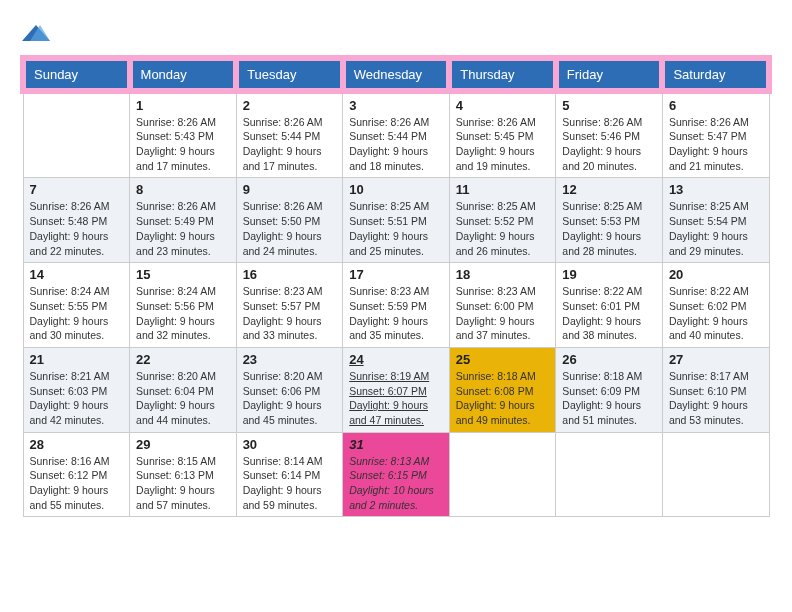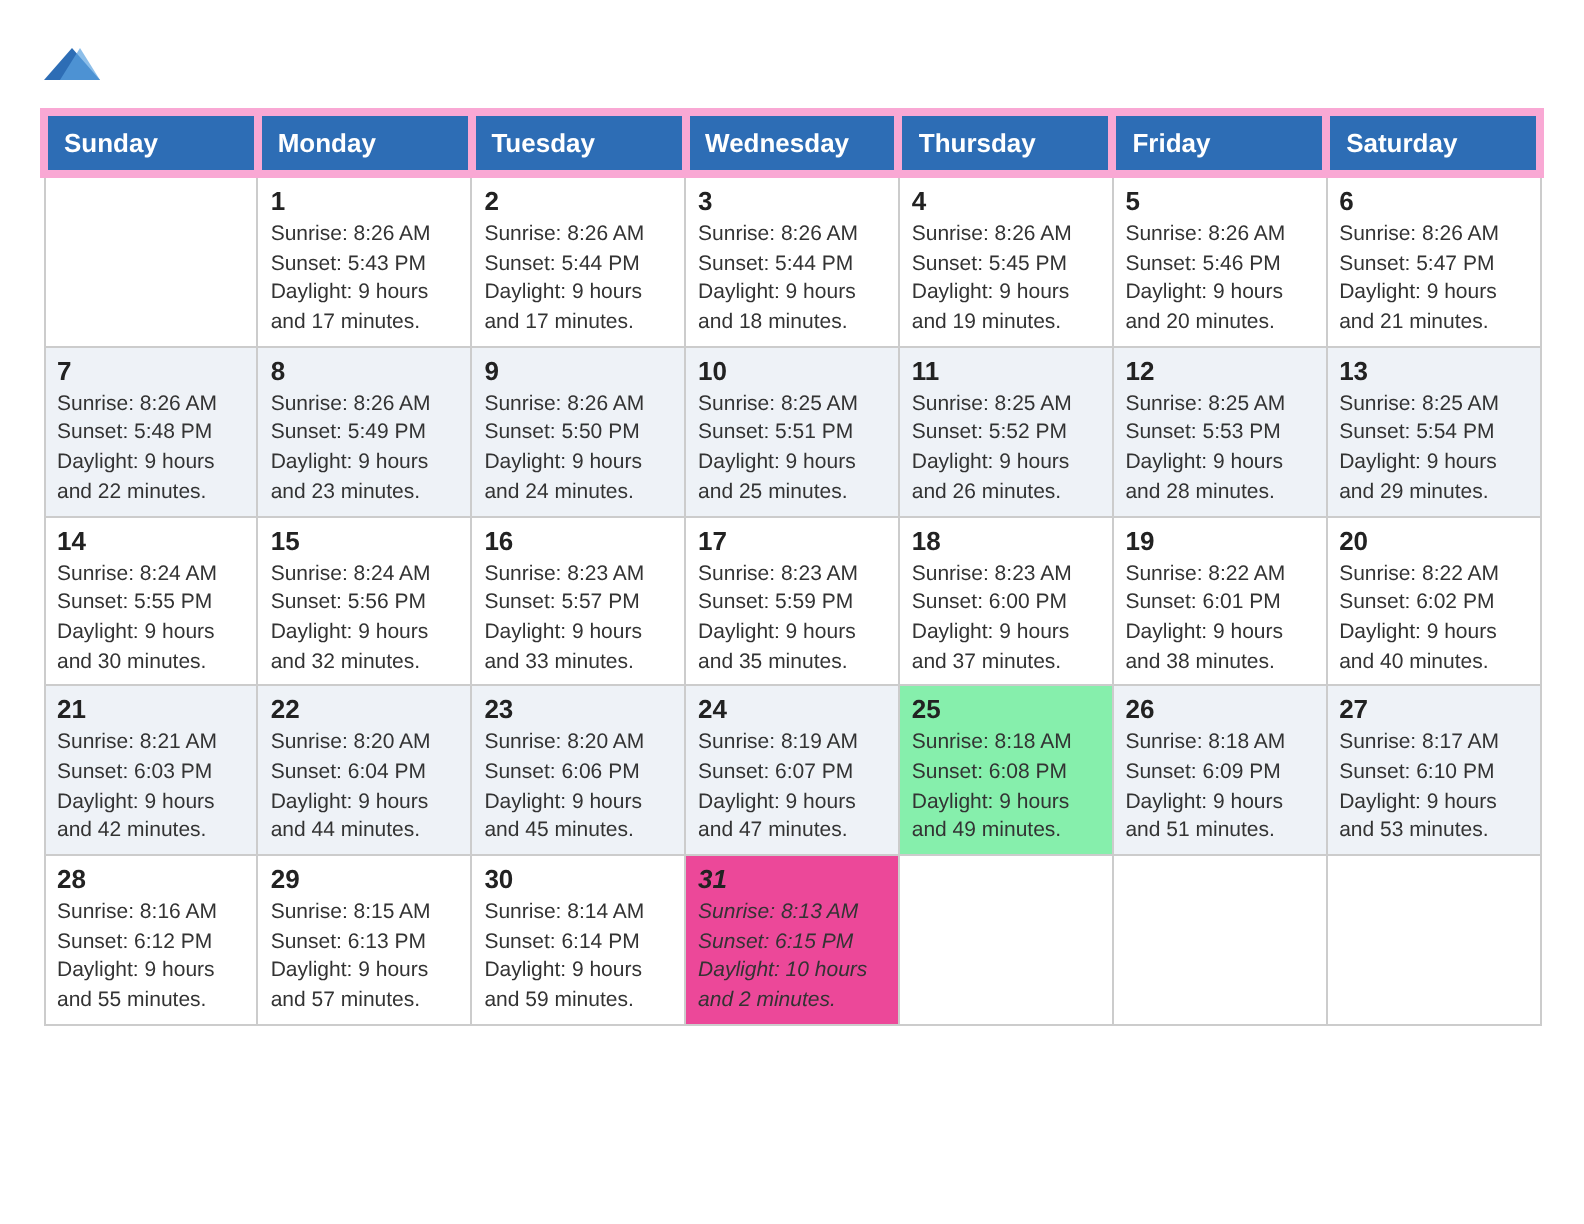--- a/index.html
+++ b/index.html
@@ -33,24 +33,24 @@
       color: #444;
     }
     table {
       width: 100%;
       border-collapse: collapse;
     }
     th {
       background-color: #2d6db5;
       color: #fff;
       font-size: 13px;
-      font-weight: bold;
+      font-weight: normal;
       padding: 6px 8px;
       text-align: left;
-      border: 4px solid #f9a8d4;
+      border: 6px solid #f9a8d4;
     }
     td {
       border: 1px solid #ccc;
       vertical-align: top;
       padding: 4px 6px;
       font-size: 11px;
       color: #333;
       width: calc(100% / 7);
       min-height: 80px;
     }
@@ -212,25 +212,25 @@
           <div class="cell-content">Sunrise: 8:21 AM<br>Sunset: 6:03 PM<br>Daylight: 9 hours and 42 minutes.</div>
         </td>
         <td style="background-color: rgb(238, 242, 247);">
           <span class="day-number">22</span>
           <div class="cell-content">Sunrise: 8:20 AM<br>Sunset: 6:04 PM<br>Daylight: 9 hours and 44 minutes.</div>
         </td>
         <td style="background-color: rgb(238, 242, 247);">
           <span class="day-number">23</span>
           <div class="cell-content">Sunrise: 8:20 AM<br>Sunset: 6:06 PM<br>Daylight: 9 hours and 45 minutes.</div>
         </td>
-        <td style="background-color: rgb(238, 242, 247);">
+        <td style="background-color: rgb(238, 242, 247); text-decoration: underline;">
           <span class="day-number">24</span>
           <div class="cell-content">Sunrise: 8:19 AM<br>Sunset: 6:07 PM<br>Daylight: 9 hours and 47 minutes.</div>
         </td>
-        <td style="background-color: #86efac;">
+        <td style="background-color: #eab308;">
           <span class="day-number">25</span>
           <div class="cell-content">Sunrise: 8:18 AM<br>Sunset: 6:08 PM<br>Daylight: 9 hours and 49 minutes.</div>
         </td>
         <td style="background-color: rgb(238, 242, 247); margin-left: 10px;">
           <span class="day-number">26</span>
           <div class="cell-content">Sunrise: 8:18 AM<br>Sunset: 6:09 PM<br>Daylight: 9 hours and 51 minutes.</div>
         </td>
         <td style="background-color: rgb(238, 242, 247);">
           <span class="day-number">27</span>
           <div class="cell-content">Sunrise: 8:17 AM<br>Sunset: 6:10 PM<br>Daylight: 9 hours and 53 minutes.</div>

